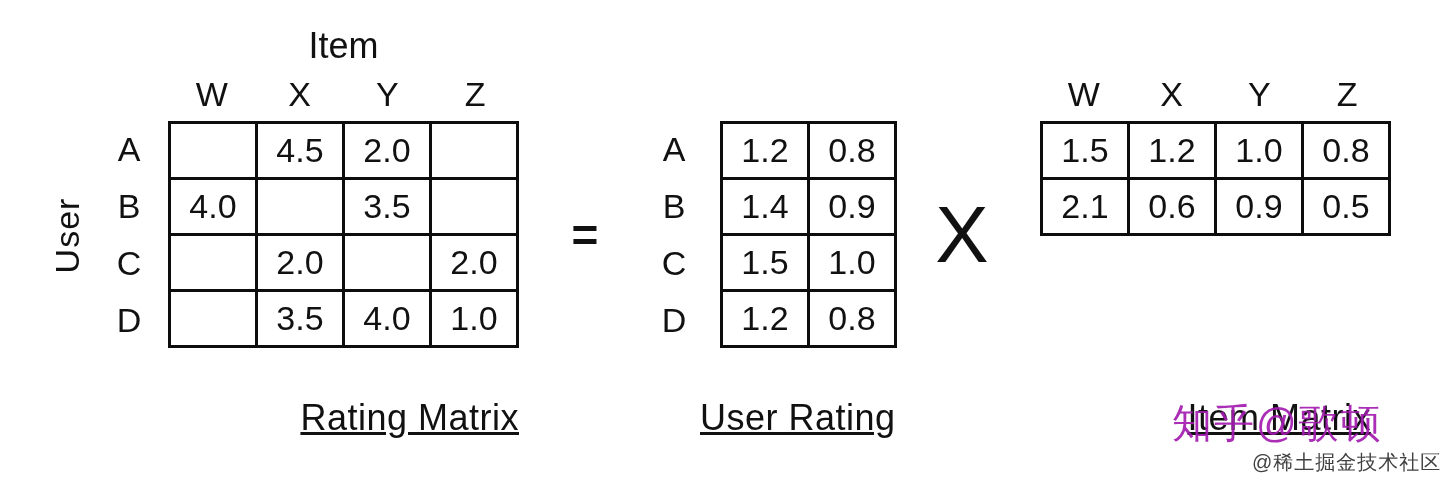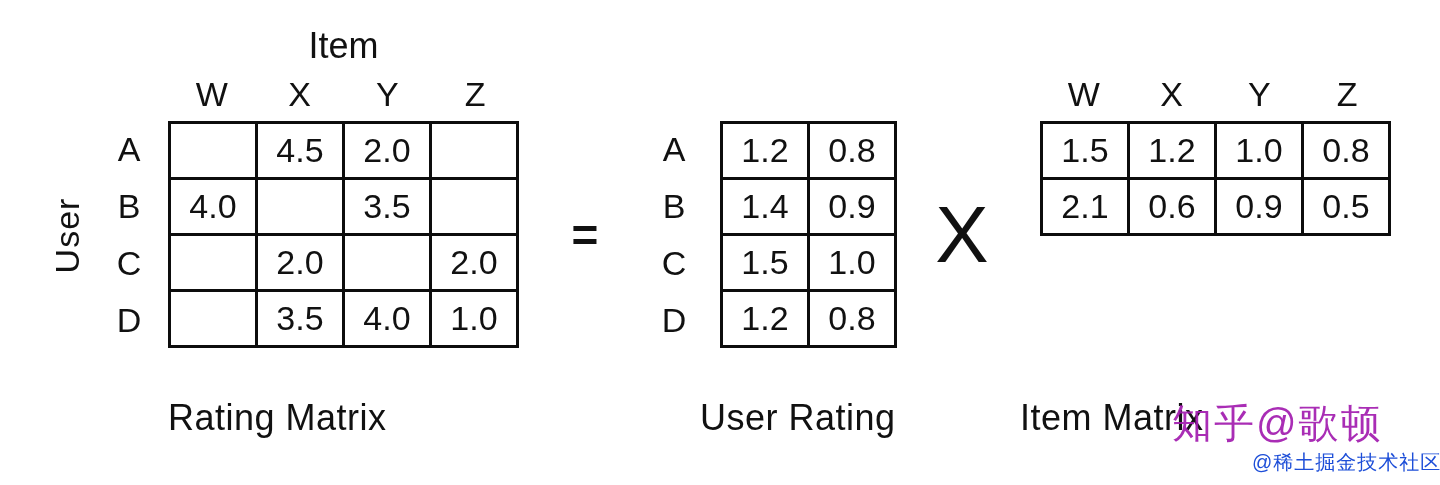--- a/index.html
+++ b/index.html
@@ -76,24 +76,25 @@
     transform: rotate(-90deg);
     font-size: 34px;
     letter-spacing: 1px;
     white-space: nowrap;
   }
 
   
   .caption {
     position: absolute;
     font-size: 36px;
-    text-align: left;
+    text-align: right;
     white-space: nowrap;
     letter-spacing: 0.5px;
     line-height: 40px;
+    text-decoration: underline;
   }
 
   
   .op {
     position: absolute;
     display: flex;
     align-items: center;
     justify-content: center;
     top: 121px;
     height: 228px;
@@ -228,13 +229,13 @@
     <td>0.6</td>
     <td>0.9</td>
     <td>0.5</td>
   </tr>
 </tbody>
   </table>
 
 <div class="caption" style="left:1020px; top:398px; width:351px;">Item Matrix</div>
 
 <div class="wm-line1" style="color: #a21caf;">知乎@歌顿</div>
-<div class="wm-line2" style="color: #1d4ed8;">@稀土掘金技术社区</div>
+<div class="wm-line2" style="color: #404040;">@稀土掘金技术社区</div>
 
 </body></html>

